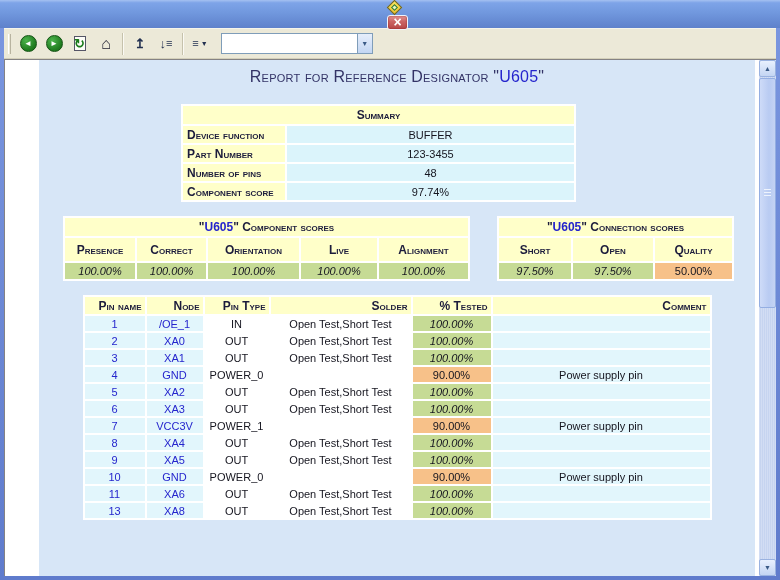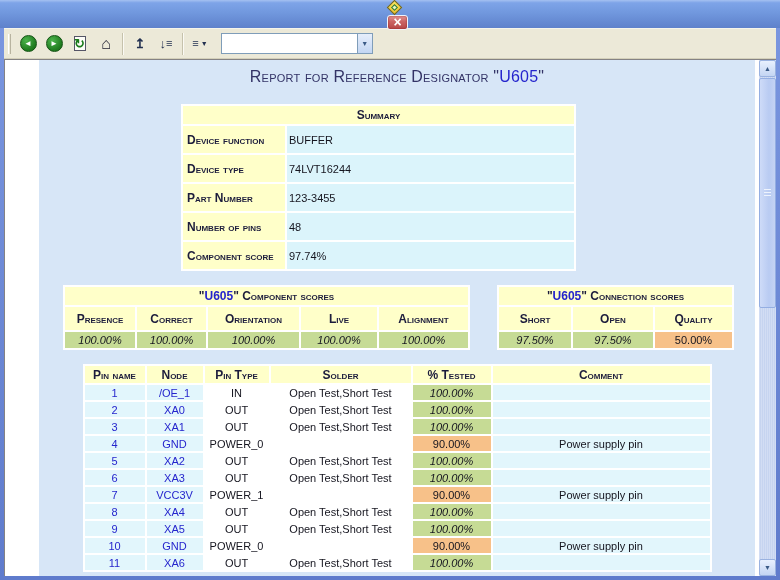--- a/index.html
+++ b/index.html
@@ -148,33 +148,33 @@
     background:#ffffc9; text-align:center; font-variant:small-caps;
     font-weight:bold; font-size:12px; color:#1c1c3c; height:18px; padding:0 0;
   }
   .tbl-title .ref{ color:#2424cc; font-variant:normal; }
 
   .summary{ margin:18px 0 0 142px; }
   .sum-label{
     background:#ffffc9; text-align:left; font-variant:small-caps; font-weight:bold;
     font-size:12px; color:#1c1c3c; height:17px; padding:0 4px;
   }
-  .sum-value{ background:#dbf4fb; font-size:11px; height:27px; padding:0 2px; }
+  .sum-value{ background:#dbf4fb; text-align:center; font-size:11px; height:17px; padding:0 2px; }
 
   .scores-row{ display:flex; justify-content:space-between; margin:14px 21px 0 24px; }
   .col-h{
     background:#ffffc9; text-align:center; font-variant:small-caps; font-weight:bold;
     font-size:12px; color:#1c1c3c; height:23px; padding:0 3px;
   }
   .score-val{ text-align:center; font-size:11px; height:16px; }
   [data-status="good"]{ background:#c6db95;font-style:italic; }
   [data-status="warn"]{ background:#f7c189; }
 
   .pin-table{ margin:14px auto 0; }
-  .pin-table th{ height:17px; }
+  .pin-table th{ height:17px;text-align:right; }
   .pin-table td{ height:15px; font-size:11px; text-align:center; padding:0 2px; }
   .c-pin,.c-node,.c-comment{ background:#e2f6fc; }
   .c-type,.c-solder{ background:#ffffff; }
   .lnk{ color:#2525cd; text-decoration:none; cursor:pointer; }
 </style>
 </head>
 <body>
 
 <div class="window">
 
@@ -248,24 +248,20 @@
                 <th class="tbl-title" colspan="2">Summary</th>
               </tr>
           </thead>
           <tbody>
 
               <tr>
                 <th class="sum-label">Device function</th>
                 <td class="sum-value">BUFFER</td>
               </tr>
 
-              <tr>
-                <th class="sum-label">Device type</th>
-                <td class="sum-value">74LVT16244</td>
-              </tr>
 
               <tr>
                 <th class="sum-label">Part Number</th>
                 <td class="sum-value">123-3455</td>
               </tr>
 
               <tr>
                 <th class="sum-label">Number of pins</th>
                 <td class="sum-value">48</td>
               </tr>
@@ -452,20 +448,28 @@
               <tr>
                 <td class="c-pin"><a class="lnk">11</a></td>
                 <td class="c-node"><a class="lnk">XA6</a></td>
                 <td class="c-type">OUT</td>
                 <td class="c-solder">Open Test,Short Test</td>
                 <td class="c-tested" data-status="good">100.00%</td>
                 <td class="c-comment"></td>
               </tr>
 
 
+              <tr>
+                <td class="c-pin"><a class="lnk">13</a></td>
+                <td class="c-node"><a class="lnk">XA8</a></td>
+                <td class="c-type">OUT</td>
+                <td class="c-solder">Open Test,Short Test</td>
+                <td class="c-tested" data-status="good">100.00%</td>
+                <td class="c-comment"></td>
+              </tr>
             </tbody>
         </table>
 
       </div>
     </div>
 
     <div class="scrollbar">
       <div class="sb-btn sb-up">
         <span>▲</span>
       </div>

